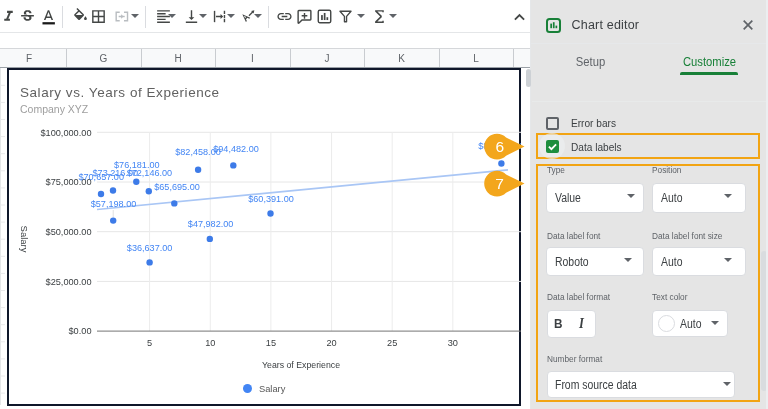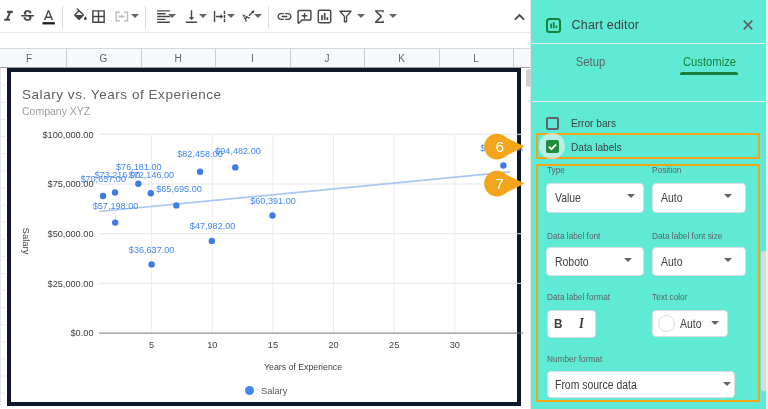--- a/index.html
+++ b/index.html
@@ -9,23 +9,23 @@
   
   #toolbar{position:absolute;left:0;top:0;width:531px;height:32px;background:#fff;border-bottom:1px solid #e4e6e8;}
   .tbi{position:absolute;top:8px;width:17px;height:17px;}
   .sep{position:absolute;top:6px;width:1px;height:22px;background:#dadce0;}
   .caret{position:absolute;top:14px;width:0;height:0;border-left:4px solid transparent;border-right:4px solid transparent;border-top:4.5px solid #5f6368;}
   
   #colhead{position:absolute;left:0;top:48px;width:530px;height:20px;background:#f8f9fa;border-top:1px solid #d5d7da;border-bottom:1.5px solid #9aa0a6;box-sizing:border-box;}
   .chl{position:absolute;top:4px;width:30px;margin-left:-15px;text-align:center;font-size:10px;color:#5f6368;}
   .chb{position:absolute;top:0;width:1px;height:18px;background:#c9ccd0;}
   
-  #chart{position:absolute;left:7px;top:68px;width:514px;height:338px;background:#fff;border:4px solid #0f172a;box-sizing:border-box;}
+  #chart{position:absolute;left:7px;top:68px;width:514px;height:338px;background:#fff;border:2px solid #0f172a;box-sizing:border-box;}
   
-  #panel{position:absolute;left:530px;top:0;width:238px;height:409px;background:#5eead4;border-left:1px solid #e5e7e9;box-sizing:border-box;}
+  #panel{position:absolute;left:530px;top:0;width:238px;height:409px;background:#e5e5e5;border-left:1px solid #e5e7e9;box-sizing:border-box;}
   .plabel{position:absolute;font-size:9px;color:#5f6368;transform:scaleX(.92);transform-origin:0 50%;}
   .pbox{position:absolute;border:1px solid #dadce0;border-radius:4px;background:#fff;box-sizing:border-box;}
   .pval{position:absolute;font-size:12px;color:#3c4043;transform:scaleX(.87);transform-origin:0 50%;}
   .cb{position:absolute;width:13px;height:13px;box-sizing:border-box;}
   .cbl{position:absolute;font-size:11.5px;color:#3c4043;transform:scaleX(.88);transform-origin:0 50%;}
   .orect{position:absolute;border:2px solid #f2a413;box-sizing:border-box;}
   .pill{position:absolute;border-radius:3px;}
 </style>
 </head>
 <body>

